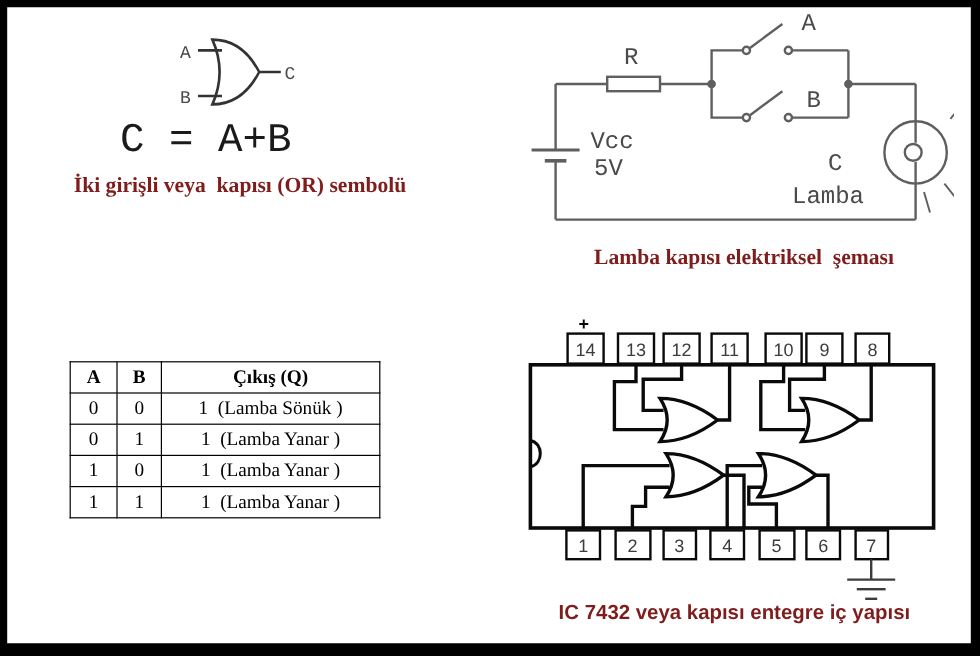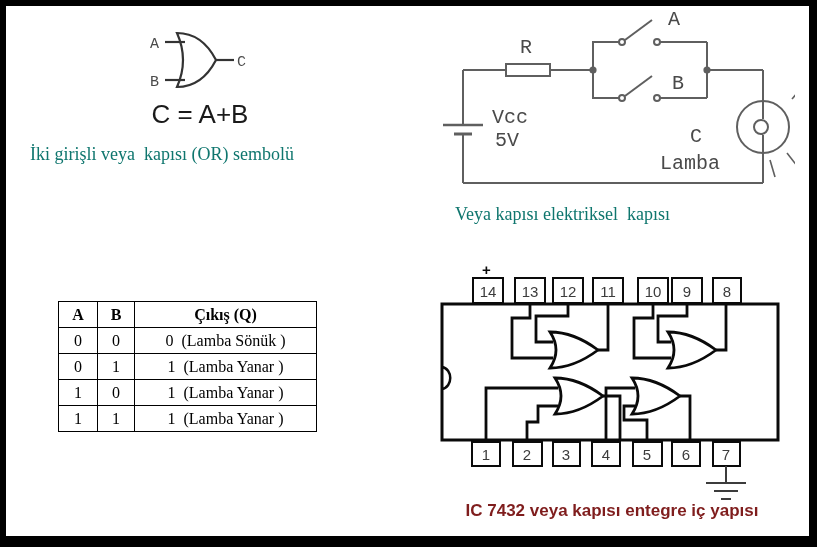--- a/index.html
+++ b/index.html
@@ -6,26 +6,26 @@
   .screen{
     position:relative;width:817px;height:547px;background:#ffffff;
     overflow:hidden;font-family:"Liberation Serif",serif;
   }
   .frame{
     position:absolute;inset:0;border-style:solid;border-color:#000;
     border-width:6px 8px 11px 6px;pointer-events:none;z-index:50;
   }
   .abs{position:absolute;}
   .cap{
-    font-family:"Liberation Serif",serif;font-weight:normal;color:#0f766e;
+    font-family:"Liberation Serif",serif;font-weight:bold;color:#7f1d1d;
+    text-align:center;white-space:pre;
+  }
+  .formula{
+    font-family:Liberation Mono, monospace;font-size:34px;color:#1a1a1a;
     white-space:pre;
-  }
-  .formula{
-    font-family:Liberation Sans, sans-serif;font-size:26px;color:#1a1a1a;
-    text-align:center;white-space:pre;
   }
   .ic-caption{
     font-family:"Liberation Sans",sans-serif;font-weight:bold;font-size:17px;
     color:#7f1d1d;text-align:center;white-space:pre;
   }
   table.truth{
     border-collapse:collapse;table-layout:fixed;
     font-family:"Liberation Serif",serif;font-size:16px;color:#000;
   }
   table.truth td,table.truth th{
@@ -109,35 +109,35 @@
     </g>
     <text class="circ-label" x="90" y="48" font-size="20">R</text>
     <text class="circ-label" x="62" y="118" font-size="20">Vcc</text>
     <text class="circ-label" x="65" y="141" font-size="20">5V</text>
     <text class="circ-label" x="238" y="20" font-size="20">A</text>
     <text class="circ-label" x="242" y="84" font-size="20">B</text>
     <text class="circ-label" x="260" y="137" font-size="20">C</text>
     <text class="circ-label" x="230" y="164" font-size="20">Lamba</text>
   </svg>
 
-  <div class="abs cap" style="left:455px;top:204px;width:330px;font-size:18px;">Veya kapısı elektriksel  kapısı</div>
+  <div class="abs cap" style="left:455px;top:204px;width:330px;font-size:18px;">Lamba kapısı elektriksel  şeması</div>
 
   <table class="truth abs" style="left:58px;top:301px;">
     <thead>
       <tr>
         <th class="colA">A</th>
         <th class="colB">B</th>
         <th class="colQ">Çıkış (Q)</th>
       </tr>
     </thead>
     <tbody>
       <tr>
         <td>0</td>
         <td>0</td>
-        <td>0  (Lamba Sönük )</td>
+        <td>1  (Lamba Sönük )</td>
       </tr>
       <tr>
         <td>0</td>
         <td>1</td>
         <td>1  (Lamba Yanar )</td>
       </tr>
       <tr>
         <td>1</td>
         <td>0</td>
         <td>1  (Lamba Yanar )</td>

